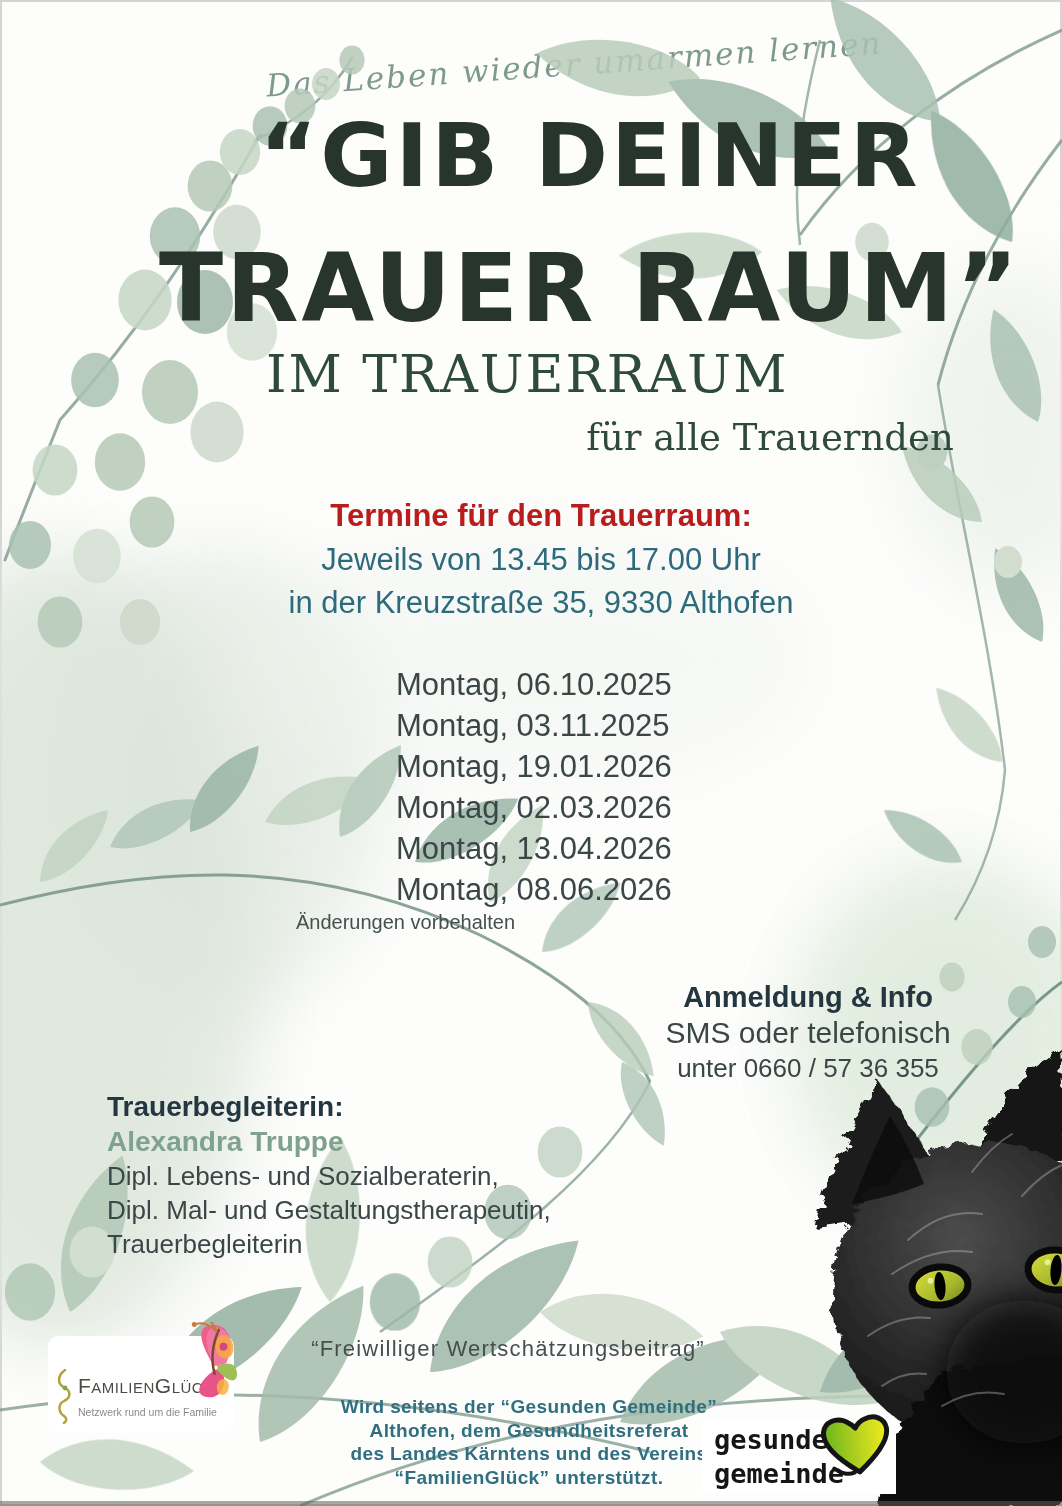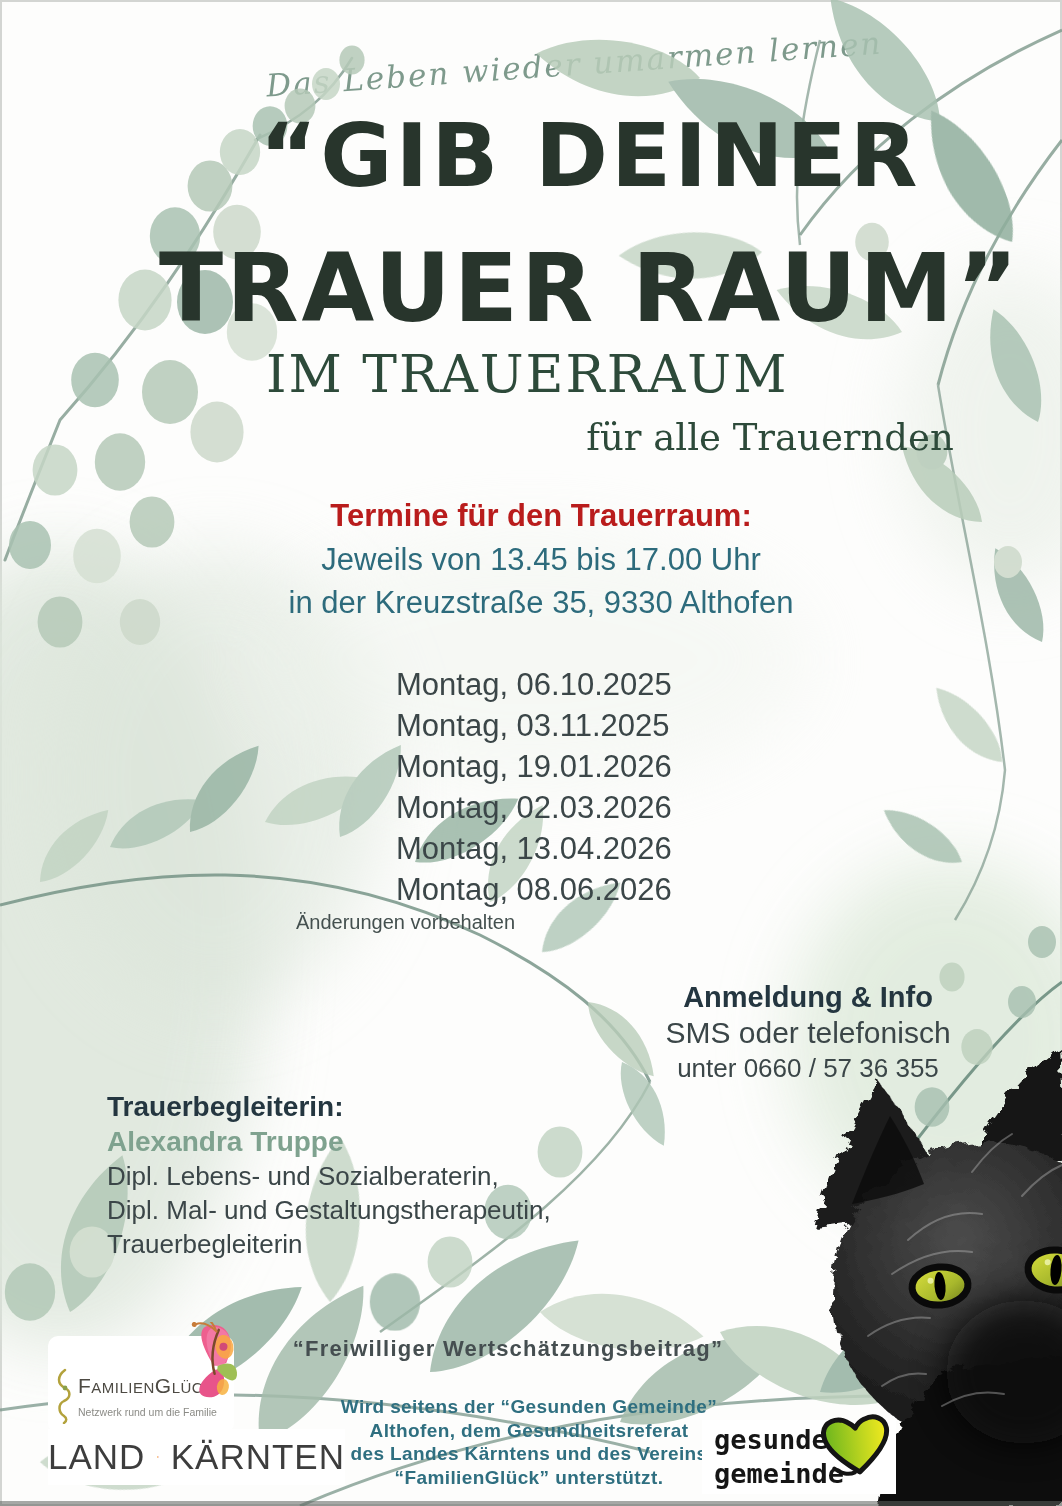--- a/index.html
+++ b/index.html
@@ -35,21 +35,21 @@
   .contact-l1{top:1016px;font-size:30px;color:#3b4648;}
   .contact-l2{top:1053px;font-size:26px;color:#3b4648;}
   .fac{left:107px;white-space:nowrap;}
   .fac-head{top:1091px;font-size:28px;font-weight:bold;color:#243640;}
   .fac-name{top:1126px;font-size:28px;font-weight:bold;color:#7fa28f;}
   .fac-q0{top:1161px;font-size:26px;color:#3b4648;}
   .fac-q1{top:1195px;font-size:26px;color:#3b4648;text-align:right;}
   .fac-q2{top:1229px;font-size:26px;color:#3b4648;}
   .contrib{
     left:283px;width:450px;text-align:center;top:1336px;
-    font-size:22px;font-weight:bold;letter-spacing:1.2px;color:#454e50;white-space:nowrap;
+    font-size:22px;font-weight:normal;letter-spacing:1.2px;color:#454e50;white-space:nowrap;
   }
   .support{
     left:330px;width:398px;text-align:center;top:1395px;
     font-size:19px;font-weight:bold;line-height:23.5px;
     letter-spacing:.4px;color:#2f6f80;z-index:2;
   }
   .logo-box{position:absolute;background:#fff;z-index:3;}
   .fg-box{left:48px;top:1336px;width:186px;height:97px;border-radius:10px;}
   .fg-name{
     position:absolute;left:30px;top:38px;font-size:21px;color:#4d4a43;
@@ -304,29 +304,20 @@
         <path d="M42,48 C24,64 26,78 40,76 C54,74 56,58 48,46 Z" fill="#e8548a"></path>
         <path d="M44,48 C58,60 66,58 64,48 C62,38 52,38 44,44 Z" fill="#9fbf54"></path>
         <ellipse cx="52" cy="64" rx="6" ry="8" fill="#f7b13f" opacity=".85"></ellipse>
         <path d="M40,8 C36,22 36,38 42,52" fill="none" stroke="#7a4a2a" stroke-width="2.5" stroke-linecap="round"></path>
         <path d="M38,10 C30,4 22,2 16,6 M38,10 C34,2 28,-2 22,-2" fill="none" stroke="#c77c3a" stroke-width="2" stroke-linecap="round"></path>
         <circle cx="15" cy="6" r="2.5" fill="#c77c3a"></circle>
       </g>
     </svg>
   </div>
 
-  <div class="logo-box lk-box">
-    <span class="lk-word">LAND</span>
-    <svg width="38" height="40" viewBox="0 0 38 40">
-      <rect x="0" y="2" width="15" height="36" fill="#ffd103"></rect>
-      <rect x="20" y="2" width="16" height="16" fill="#d6101c"></rect>
-      <rect x="20" y="22" width="16" height="16" fill="#d6101c"></rect>
-    </svg>
-    <span class="lk-word">KÄRNTEN</span>
-  </div>
 
   <div class="logo-box gg-box">
     <div class="gg-text">
       <div>gesunde</div>
       <div>gemeinde</div>
     </div>
     <svg class="gg-heart" width="74" height="66" viewBox="0 0 74 66">
       <defs>
         <linearGradient id="hg" x1="0" y1="0" x2="1" y2="0">
           <stop offset="0" stop-color="#6ab51e"></stop>

